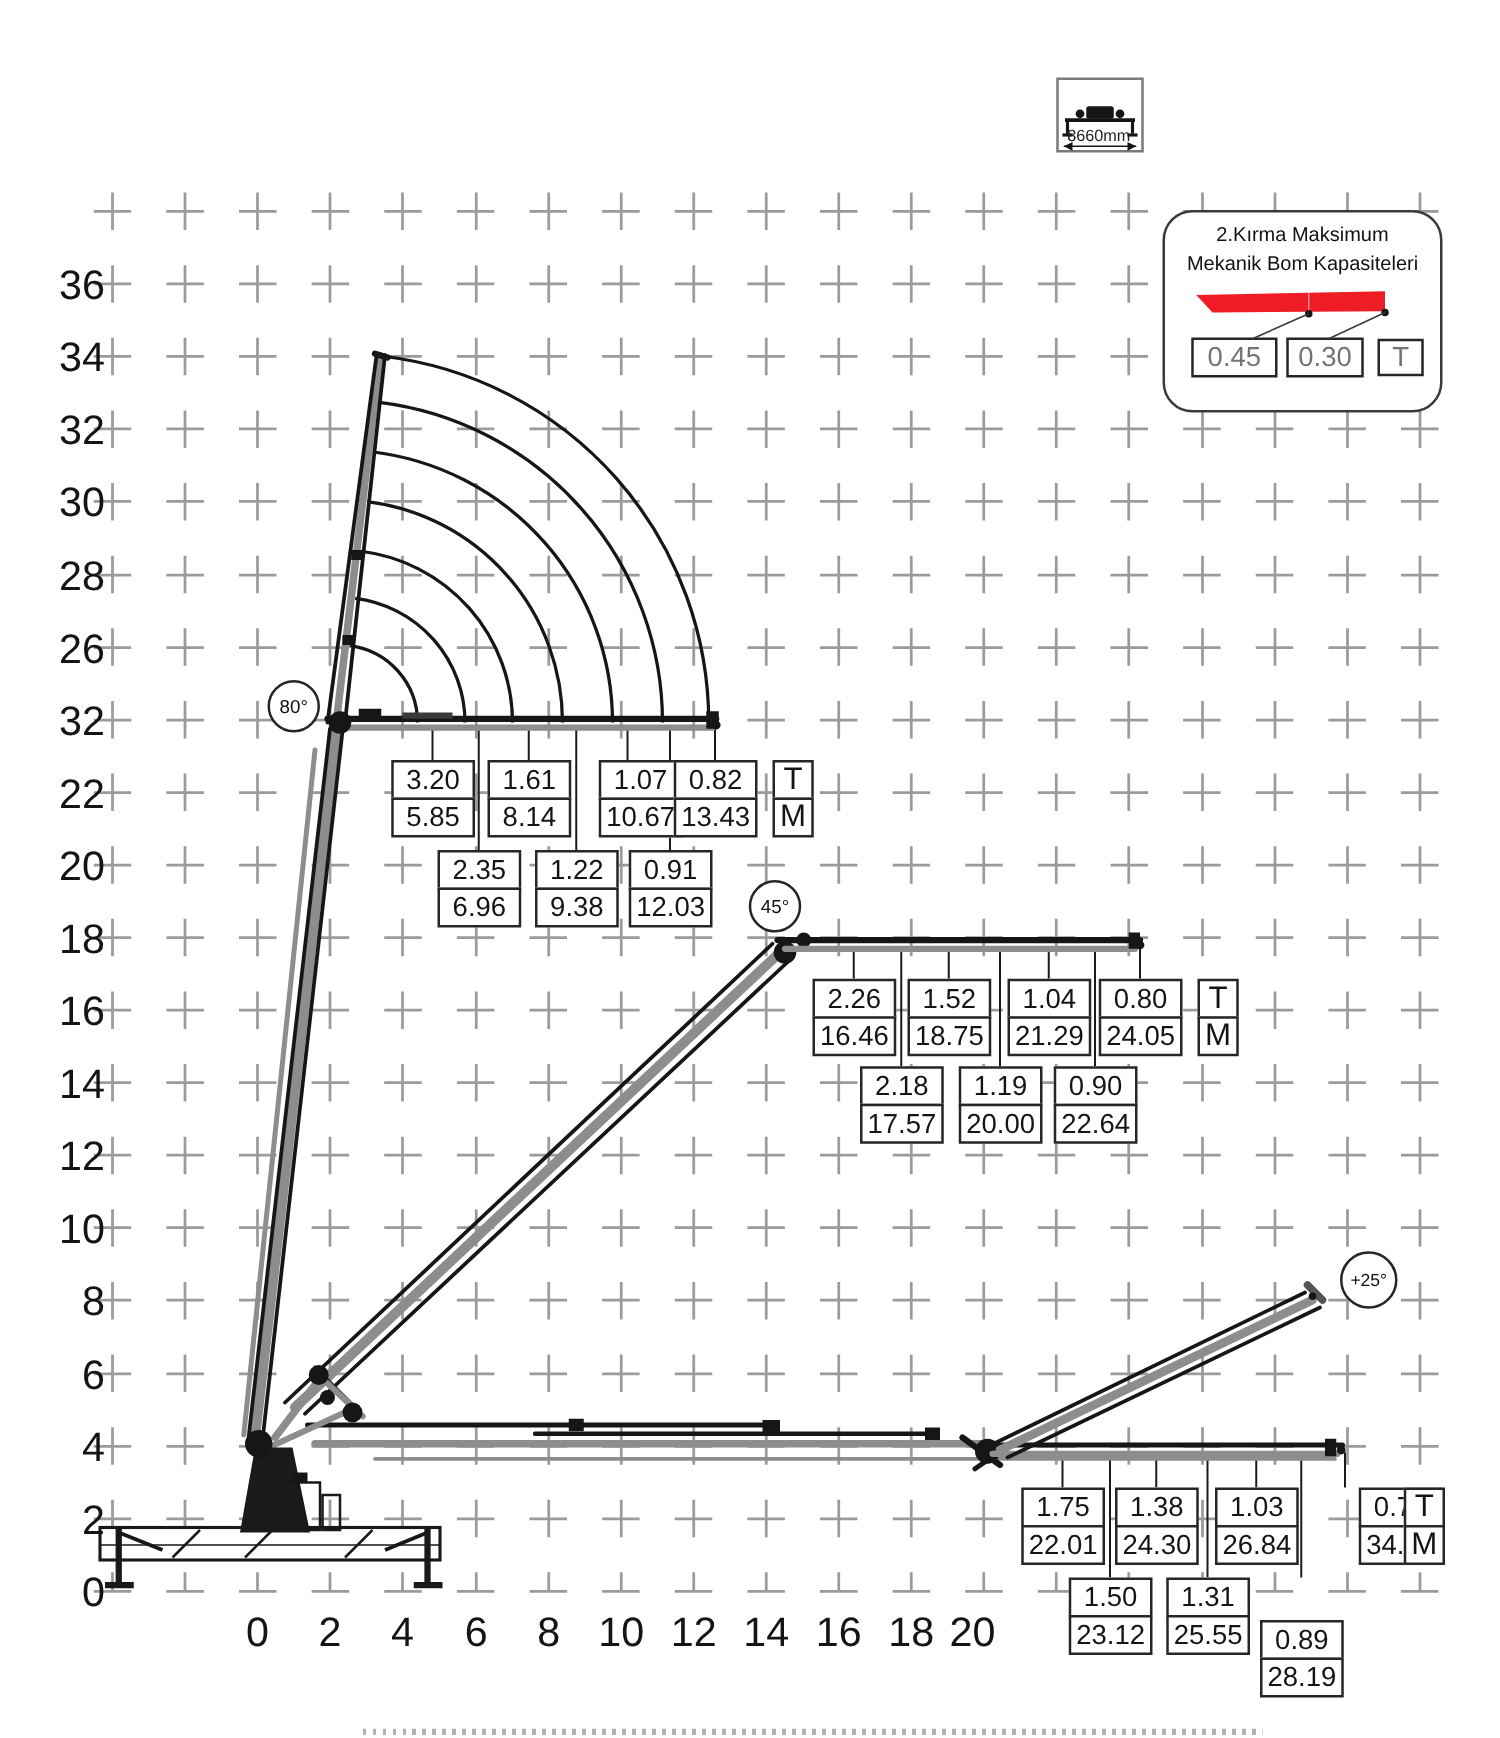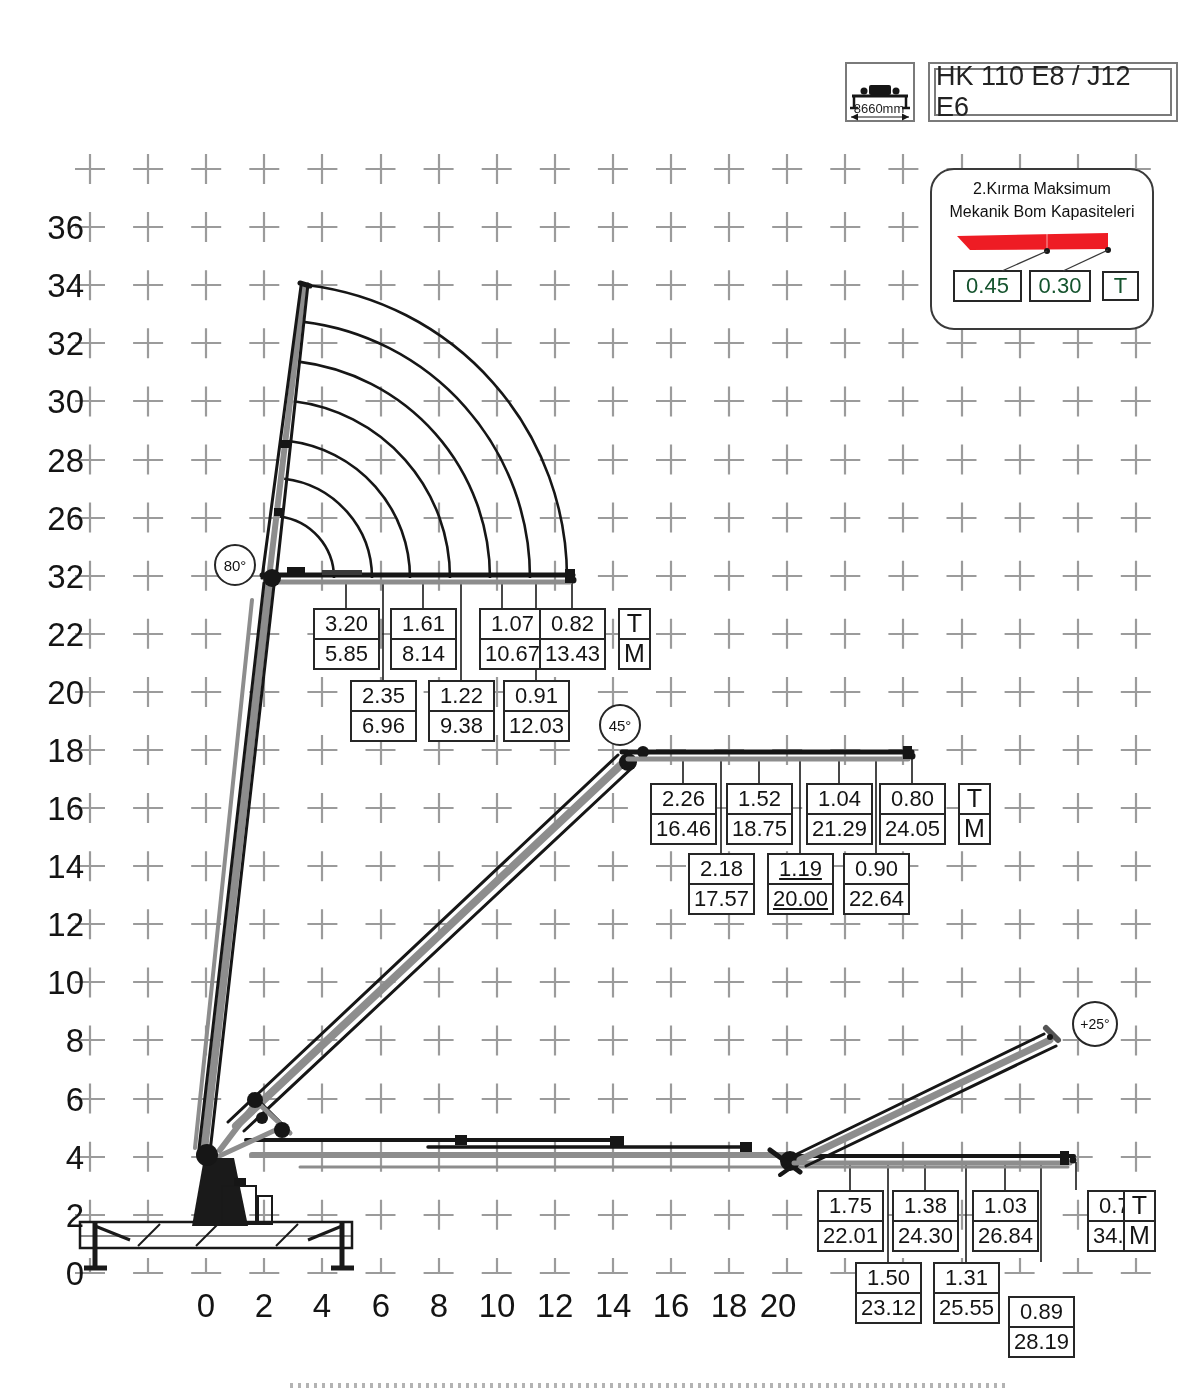--- a/index.html
+++ b/index.html
@@ -20,21 +20,21 @@
   .angle{position:absolute;border:2px solid #262626;border-radius:50%;background:#fff;z-index:2;
          display:flex;align-items:center;justify-content:center;font-size:15px;color:#111;}
   .hdrbox{position:absolute;border:2px solid #7a7a7a;background:#fff;z-index:2;box-sizing:border-box;}
   .hdr-inner{position:absolute;left:4px;top:4px;right:4px;bottom:4px;border:2px solid #7a7a7a;
          display:flex;align-items:center;justify-content:center;font-size:27px;color:#222;}
   .dimtext{position:absolute;z-index:4;font-size:13px;color:#222;text-align:center;}
   .legendbox{position:absolute;left:930px;top:168px;width:224px;height:162px;background:#fff;
          border:2px solid #3a3a3a;border-radius:24px;z-index:2;box-sizing:border-box;}
   .legendtitle{position:absolute;z-index:2;font-size:16px;color:#111;text-align:center;width:216px;left:934px;}
   .lvbox{position:absolute;z-index:2;box-sizing:border-box;border:2px solid #262626;background:#fff;
-         text-align:center;font-size:22px;line-height:28px;color:#14532d;}
+         text-align:center;font-size:22px;line-height:28px;color:#737373;}
   .footband{position:absolute;left:290px;top:1383px;width:720px;height:5px;z-index:2;opacity:.75;
          background:repeating-linear-gradient(90deg,#9a9a9a 0 3px,transparent 3px 8px);}
 </style>
 </head>
 <body>
 
 <div class="stage">
 
   <svg id="art-under" class="layer" width="1200" height="1390" viewBox="0 0 1200 1390">
 
@@ -193,23 +193,20 @@
       <polygon points="192,1226 248,1226 234,1158 204,1158" fill="#1a1a1a" stroke="none"></polygon>
       <circle cx="207" cy="1155" r="11" fill="#161616" stroke="none"></circle>
       <rect x="222" y="1186" width="34" height="38" stroke-width="2"></rect>
       <rect x="258" y="1196" width="14" height="28" stroke-width="2"></rect>
       <rect x="234" y="1178" width="12" height="8" fill="#161616" stroke="none"></rect>
     </g>
   </svg>
 
   <div class="hdrbox" style="left:845px;top:62px;width:70px;height:60px;"></div>
   <div class="dimtext" style="left:848px;top:101px;width:62px;">8660mm</div>
-  <div class="hdrbox" style="left:928px;top:62px;width:250px;height:60px;">
-    <div class="hdr-inner">HK 110 E8 / J12 E6</div>
-  </div>
 
   <div class="legendbox"></div>
   <div class="legendtitle" style="top:180px;">2.Kırma Maksimum</div>
   <div class="legendtitle" style="top:203px;">Mekanik Bom Kapasiteleri</div>
   <div class="lvbox" style="left:953px;top:270px;width:69px;height:32px;">0.45</div>
   <div class="lvbox" style="left:1029px;top:270px;width:62px;height:32px;">0.30</div>
   <div class="lvbox" style="left:1102px;top:271px;width:37px;height:30px;line-height:26px;">T</div>
 
   <div class="tick ytick" style="left:0;top:210px;">36</div>
   <div class="tick ytick" style="left:0;top:268px;">34</div>
@@ -303,21 +300,21 @@
     <div class="cellv">24.05</div>
   </div>
   <div class="unitbox" style="left:958px;top:783px;">
     <div class="cellv">T</div>
     <div class="cellv">M</div>
   </div>
   <div class="pair" style="left:688px;top:853px;">
     <div class="cellv">2.18</div>
     <div class="cellv">17.57</div>
   </div>
-  <div class="pair" style="left:767px;top:853px;text-decoration:underline;">
+  <div class="pair" style="left:767px;top:853px;">
     <div class="cellv">1.19</div>
     <div class="cellv">20.00</div>
   </div>
   <div class="pair" style="left:843px;top:853px;">
     <div class="cellv">0.90</div>
     <div class="cellv">22.64</div>
   </div>
 
   <div class="pair" style="left:817px;top:1190px;">
     <div class="cellv">1.75</div>

